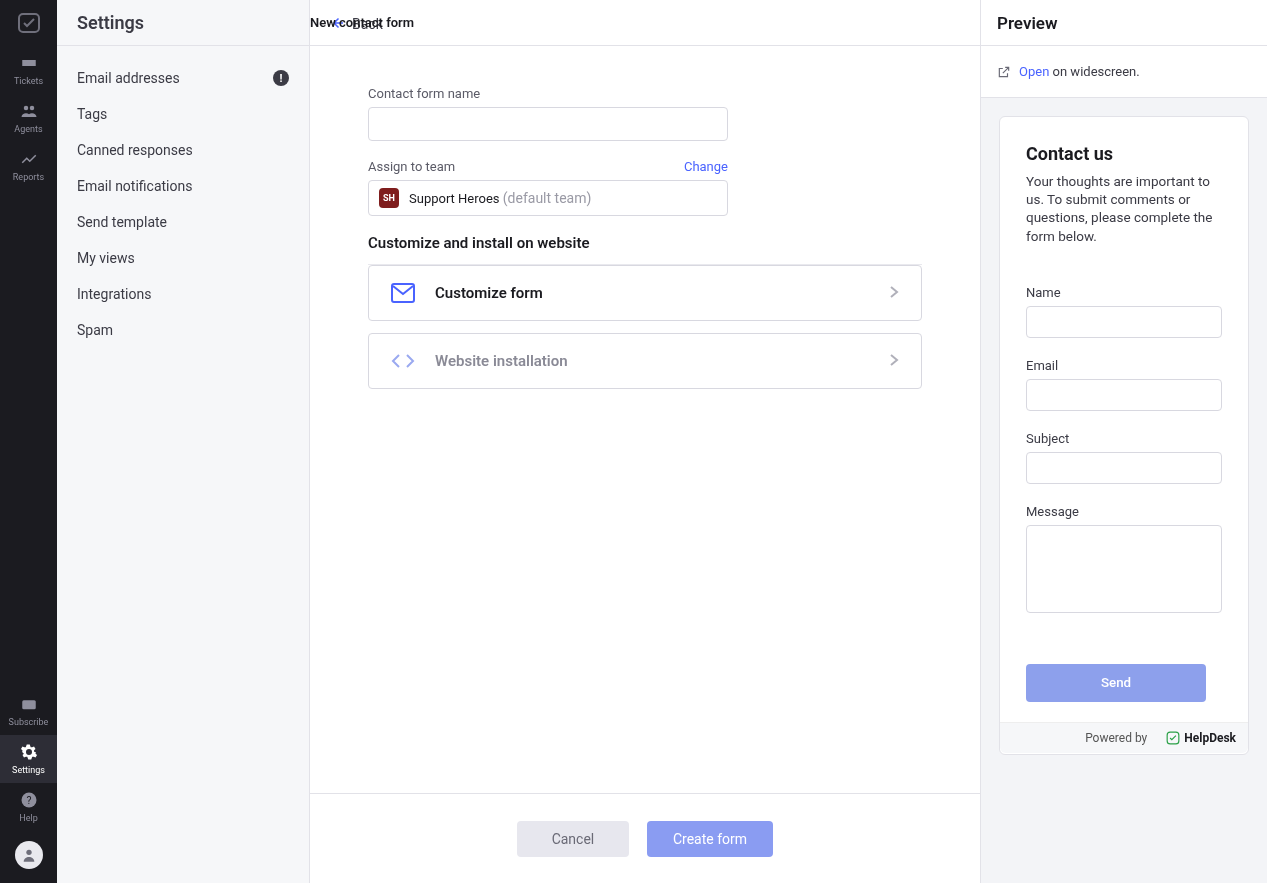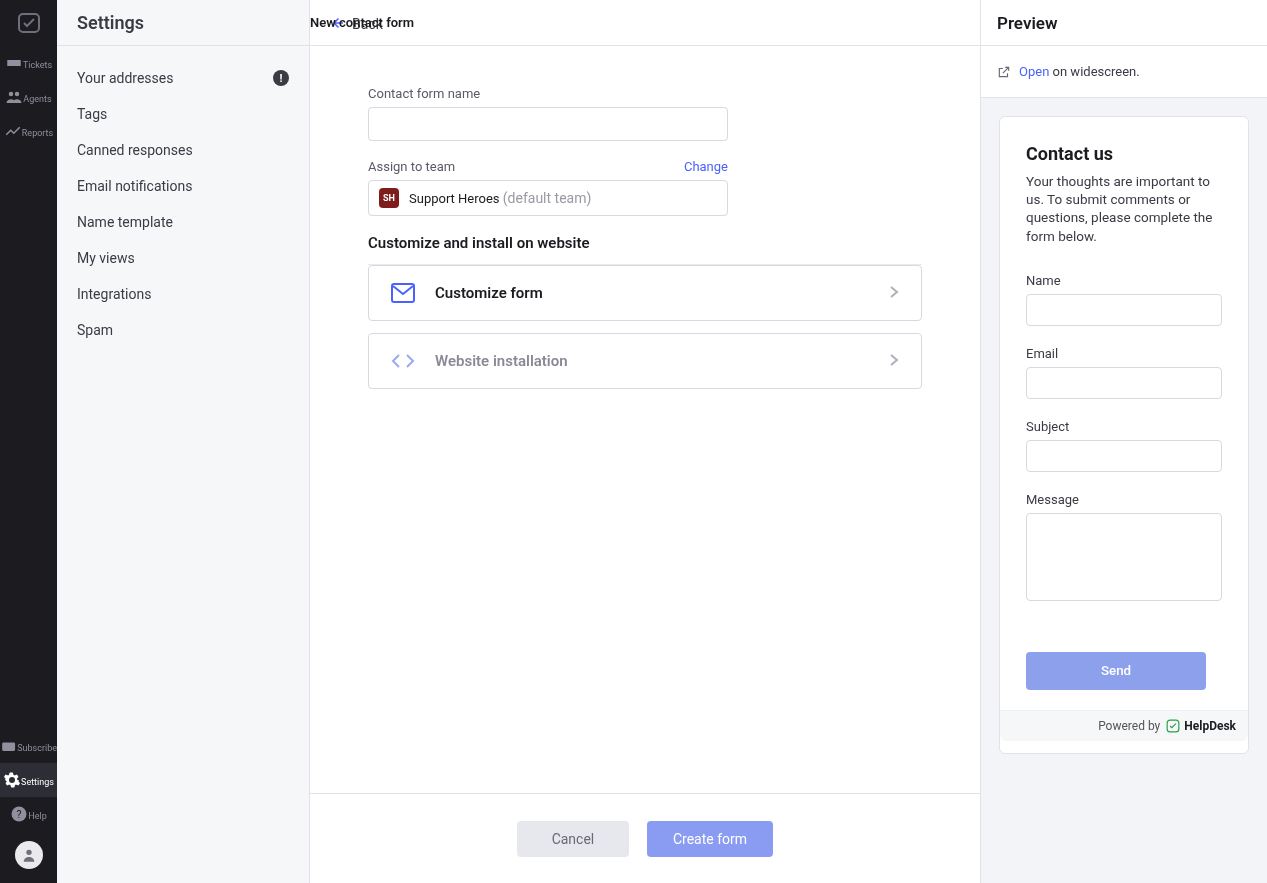--- a/index.html
+++ b/index.html
@@ -1,21 +1,21 @@
 <!DOCTYPE html>
 <html><head>
   <meta charset="utf-8">
   <style>
     *{box-sizing:border-box;margin:0;padding:0;font-family:-apple-system,BlinkMacSystemFont,"Segoe UI",Roboto,Helvetica,Arial,sans-serif}
     body{width:1267px;height:883px;overflow:hidden;background:#fff;display:flex;font-size:14px;color:#1b1b20}
     
     .leftrail{width:57px;background:#1b1b20;display:flex;flex-direction:column;align-items:center;height:883px}
     .rail-logo{width:57px;height:46px;display:flex;align-items:center;justify-content:center}
     .rail-logo svg{width:24px;height:24px}
-    .rail-item{width:57px;display:flex;flex-direction:row;align-items:center;justify-content:center;cursor:pointer;color:#8f8f9d;padding:8px 0}
+    .rail-item{width:57px;display:flex;flex-direction:column;align-items:center;justify-content:center;cursor:pointer;color:#8f8f9d;padding:8px 0}
     .rail-item span{font-size:9px;margin-top:4px}
     .rail-item svg{width:18px;height:18px;fill:#8f8f9d}
     .rail-spacer{flex:1}
     .rail-item.active{background:#2d2d36;color:#fff}
     .rail-item.active svg{fill:#fff}
     .rail-avatar{width:28px;height:28px;border-radius:50%;background:#e9e9ee;display:flex;align-items:center;justify-content:center;margin:10px 0 14px}
     .rail-avatar svg{width:16px;height:16px;fill:#6f6f7b}
     
     .sidebar{width:253px;border-right:1px solid #e2e2e8;background:#f6f7f9;height:883px;display:flex;flex-direction:column}
     .sidebar-head{height:46px;border-bottom:1px solid #e2e2e8;display:flex;align-items:center;padding:0 20px}
@@ -58,27 +58,27 @@
     
     .preview{width:287px;border-left:1px solid #e2e2e8;display:flex;flex-direction:column;height:883px}
     .preview-head{height:46px;border-bottom:1px solid #e2e2e8;display:flex;align-items:center;padding:0 16px}
     .preview-head h3{font-size:17px;font-weight:600}
     .preview-open{height:52px;display:flex;align-items:center;padding:0 16px;font-size:13px;color:#3b3b45;gap:8px;border-bottom:1px solid #e2e2e8;background:#fff}
     .preview-open svg{width:14px;height:14px;stroke:#6a6a76;fill:none;stroke-width:2}
     .preview-open a{color:#4a63ff;text-decoration:none;cursor:pointer}
     .preview-body{flex:1;background:#f3f4f7;padding:18px}
     .preview-card{background:#fff;border-radius:6px;padding:26px;border:1px solid #e2e2e8}
     .preview-card h4{font-size:18px;font-weight:700;margin-bottom:8px}
-    .preview-card p{font-size:13.5px;color:#3b3b45;line-height:1.35;margin-bottom:28px}
+    .preview-card p{font-size:13.5px;color:#3b3b45;line-height:1.35;margin-bottom:40px}
     .p-field{margin-bottom:20px}
     .p-field label{font-size:13px;color:#3b3b45;display:block;margin-bottom:6px}
     .p-input{width:100%;height:32px;border:1px solid #d8d8e0;border-radius:4px;background:#fff}
     .p-textarea{width:100%;height:88px;border:1px solid #d8d8e0;border-radius:4px;background:#fff;resize:none}
     .p-send{width:180px;height:38px;background:#8da0ec;color:#fff;border:none;border-radius:4px;font-weight:500;margin-top:28px;cursor:pointer}
-    .powered{margin-top:0;background:#f6f7f9;border-top:1px solid #eee;padding:8px 12px;display:flex;align-items:flex-start;justify-content:flex-end;gap:6px;font-size:12px;color:#555;border-radius:0 0 6px 6px}
+    .powered{margin-top:0;background:#f6f7f9;border-top:1px solid #eee;padding:8px 12px;display:flex;align-items:flex-start;justify-content:flex-end;gap:19px;font-size:12px;color:#555;border-radius:0 0 6px 6px}
     .powered svg{width:14px;height:14px}
     .helpdesk-logo{font-weight:700;color:#1b1b20;display:flex;align-items:center;gap:4px}
   </style>
 </head>
 <body>
 
 <div class="leftrail">
   <div class="rail-logo">
     <svg viewBox="0 0 24 24">
         <rect x="2" y="3" width="20" height="18" rx="4" fill="none" stroke="#6f6f7b" stroke-width="2"></rect>
@@ -132,34 +132,34 @@
       </svg>
   </div>
 </div>
 
 <div class="sidebar">
   <div class="sidebar-head">
     <h1>Settings</h1>
   </div>
   <nav class="side-nav">
     <div class="item">
-      <span>Your addresses</span>
+      <span>Email addresses</span>
       <span class="badge">!</span>
     </div>
     <div class="item">
         <span>Tags</span>
       </div>
     <div class="item">
         <span>Canned responses</span>
       </div>
     <div class="item">
         <span>Email notifications</span>
       </div>
     <div class="item">
-        <span>Name template</span>
+        <span>Send template</span>
       </div>
     <div class="item">
         <span>My views</span>
       </div>
     <div class="item">
         <span>Integrations</span>
       </div>
     <div class="item">
         <span>Spam</span>
       </div>
@@ -228,21 +228,21 @@
   </div>
   <div class="preview-open">
     <svg viewBox="0 0 24 24">
         <path d="M14 4h6v6M20 4L10 14M18 14v6H4V6h6"></path>
       </svg>
     <span>
       <a>Open</a><span> on widescreen.</span>
     </span>
   </div>
   <div class="preview-body">
-    <div class="preview-card" style="padding-bottom:12px">
+    <div class="preview-card" style="padding-bottom:1px">
       <div style="padding-bottom:4px">
         <h4>Contact us</h4>
         <p>Your thoughts are important to us. To submit comments or questions, please complete the form below.</p>
         <div class="p-field">
           <label>Name</label>
           <input class="p-input" style="">
         </div>
         <div class="p-field">
           <label>Email</label>
           <input class="p-input" style="">

